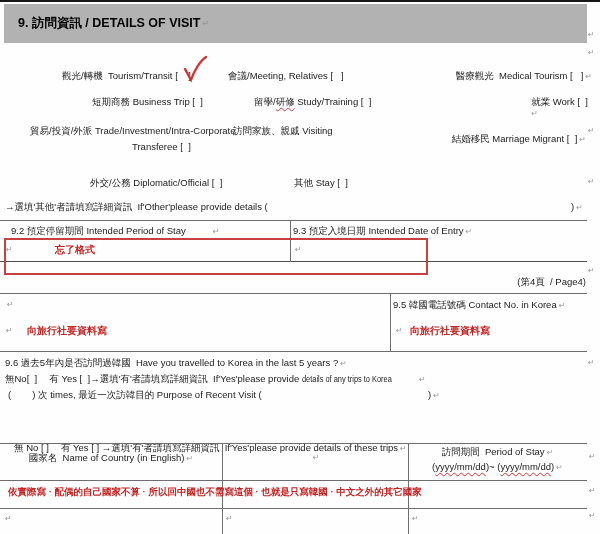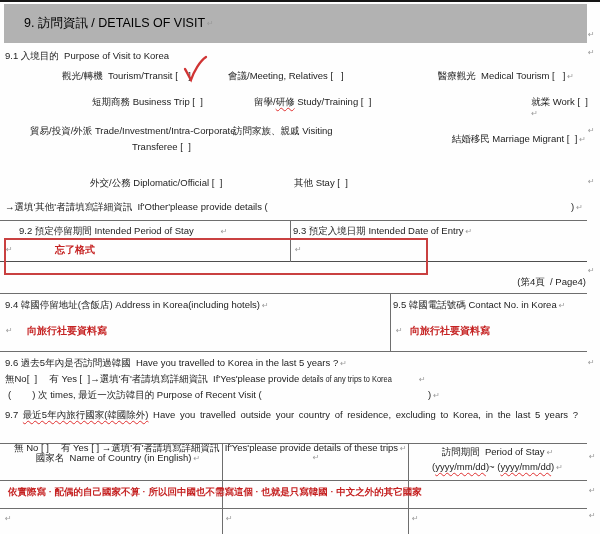--- a/index.html
+++ b/index.html
@@ -14,55 +14,52 @@
   .pilc{position:absolute;font-size:8px;color:#9a9a9a;line-height:10px;}
   .pilc-in{font-size:8px;color:#9a9a9a;margin-left:2px;}
   .hline{position:absolute;height:1px;background:#6e6e6e;}
   .vline{position:absolute;width:1px;background:#6e6e6e;}
   .wavy{text-decoration-line:underline;text-decoration-style:wavy;text-decoration-color:#e03030;text-decoration-thickness:1px;text-underline-offset:2px;}
   .condensed{display:inline-block;transform:scaleX(0.78);transform-origin:0 70%;}
   .ls{letter-spacing:1.3px;}
   .topline{position:absolute;left:0;top:0;width:600px;height:2px;background:#161616;}
   .hbar{
     position:absolute;left:4px;top:4px;width:583px;height:39px;background:#b2b2b2;
-    display:flex;align-items:center;padding-left:20px;box-sizing:border-box;
-    font-size:12.5px;font-weight:normal;color:#000;
+    display:flex;align-items:center;padding-left:14px;box-sizing:border-box;
+    font-size:12.5px;font-weight:bold;color:#000;
   }
   .redbox{position:absolute;left:4px;top:238px;width:420px;height:33px;border:2px solid #c94040;z-index:5;}
   .center{justify-content:center;text-align:center;}
   .field{position:absolute;z-index:4;}
   .notez{z-index:6;}
 </style>
 </head>
 <body>
 
 <div id="canvas">
 
   <div class="topline"></div>
   <div class="hbar">
     <span>9.  訪問資訊 / DETAILS OF VISIT</span>
     <span class="pilc-in">↵</span>
   </div>
   <span class="pilc" style="left:588px;top:30px;">↵</span>
   <span class="pilc" style="left:588px;top:48px;">↵</span>
 
-  <div class="t" style="left:5px;top:50px;">
-    <span>9.1 入境目的  Purpose of Visit to Korea</span>
-  </div>
 
   <div class="t" style="left:62px;top:70px;">
     <span>觀光/轉機  Tourism/Transit [    ]</span>
   </div>
   <svg style="position:absolute;left:182px;top:55px;z-index:6;" width="28" height="30" viewBox="0 0 28 30">
     <path d="M3 14 C5 17, 7 22, 9 25 C12 16, 18 6, 24 2" stroke="#d03434" stroke-width="2.3" fill="none" stroke-linecap="round"></path>
   </svg>
   <div class="t" style="left:228px;top:70px;">
     <span>會議/Meeting, Relatives [   ]</span>
   </div>
-  <div class="t" style="right:26px;top:70px;">
+  <div class="t" style="right:8px;top:70px;">
     <span>醫療觀光  Medical Tourism [   ]</span>
     <span class="pilc-in">↵</span>
   </div>
 
   <div class="t" style="left:254px;top:96px;">
     <span>留學/</span><span class="wavy">研修</span><span> Study/Training [  ]</span>
   </div>
   <div class="t" style="left:92px;top:96px;">
     <span>短期商務 Business Trip [  ]</span>
   </div>
@@ -99,21 +96,21 @@
   </div>
   <div class="field" style="left:370px;top:198px;width:195px;height:14px;"></div>
   <div class="t" style="left:571px;top:201px;">
     <span>)</span>
     <span class="pilc-in">↵</span>
   </div>
 
   <div class="hline" style="left:0;top:220px;width:587px;"></div>
   <div class="hline" style="left:0;top:261px;width:587px;background:#4e4e4e;"></div>
   <div class="vline" style="left:290px;top:220px;height:42px;"></div>
-  <div class="t" style="left:19px;top:225px;gap:25px;">
+  <div class="t" style="left:11px;top:225px;gap:25px;">
     <span>9.2 預定停留期間 Intended Period of Stay</span>
     <span class="pilc-in">↵</span>
   </div>
   <div class="t" style="left:293px;top:225px;">
     <span>9.3 預定入境日期 Intended Date of Entry</span>
     <span class="pilc-in">↵</span>
   </div>
   <span class="pilc" style="left:6px;top:245px;">↵</span>
   <div class="t red notez" style="left:55px;top:244px;font-size:10px;">
     <span>忘了格式</span>
@@ -125,21 +122,20 @@
 
   <span class="pilc" style="left:588px;top:266px;">↵</span>
   <div class="t" style="right:14px;top:276px;">
     <span>(第4頁  / Page4)</span>
   </div>
 
   <div class="hline" style="left:0;top:293px;width:587px;"></div>
   <div class="hline" style="left:0;top:351px;width:587px;"></div>
   <div class="vline" style="left:390px;top:293px;height:58px;"></div>
   <div class="t" style="left:5px;top:299px;">
-    <span>9.4 韓國停留地址(含飯店) Address in Korea(including hotels)</span>
     <span class="pilc-in">↵</span>
   </div>
   <div class="t" style="left:393px;top:299px;">
     <span>9.5 韓國電話號碼 Contact No. in Korea</span>
     <span class="pilc-in">↵</span>
   </div>
   <span class="pilc" style="left:6px;top:326px;">↵</span>
   <div class="t red" style="left:27px;top:325px;font-size:10px;">
     <span>向旅行社要資料寫</span>
   </div>
@@ -161,35 +157,32 @@
   </div>
   <div class="t" style="left:8px;top:389px;">
     <span>(        ) 次 times, 最近一次訪韓目的 Purpose of Recent Visit (</span>
   </div>
   <div class="field" style="left:290px;top:386px;width:135px;height:14px;"></div>
   <div class="t" style="left:428px;top:389px;">
     <span>)</span>
     <span class="pilc-in">↵</span>
   </div>
 
-  <div class="t" style="left:5px;top:409px;width:587px;word-spacing:2px;">
-    <span>9.7 </span><span class="wavy">最近5年內旅行國家(韓國除外)</span><span> Have you travelled outside your country of residence, excluding to Korea, in the last 5 years ?</span>
-  </div>
   <div class="t" style="left:14px;top:426px;margin-top:16px;">
     <span>無 No [ ]　 有 Yes [ ] →選填'有'者請填寫詳細資訊  If'Yes'please provide details of these trips</span>
     <span class="pilc-in">↵</span>
   </div>
 
   <div class="hline" style="left:0;top:443px;width:587px;"></div>
   <div class="hline" style="left:0;top:480px;width:587px;"></div>
   <div class="hline" style="left:0;top:508px;width:587px;"></div>
   <div class="vline" style="left:222px;top:443px;height:91px;"></div>
   <div class="vline" style="left:408px;top:443px;height:91px;"></div>
 
-  <div class="t center" style="left:0;top:452px;width:222px;margin-left:7px;">
+  <div class="t center" style="left:0;top:452px;width:222px;">
     <span>國家名  Name of Country (in English)</span>
     <span class="pilc-in">↵</span>
   </div>
   <div class="t center" style="left:222px;top:452px;width:186px;">
     <span class="pilc-in">↵</span>
   </div>
   <div class="t center" style="left:408px;top:446px;width:179px;">
     <span>訪問期間  Period of Stay</span>
     <span class="pilc-in">↵</span>
   </div>

